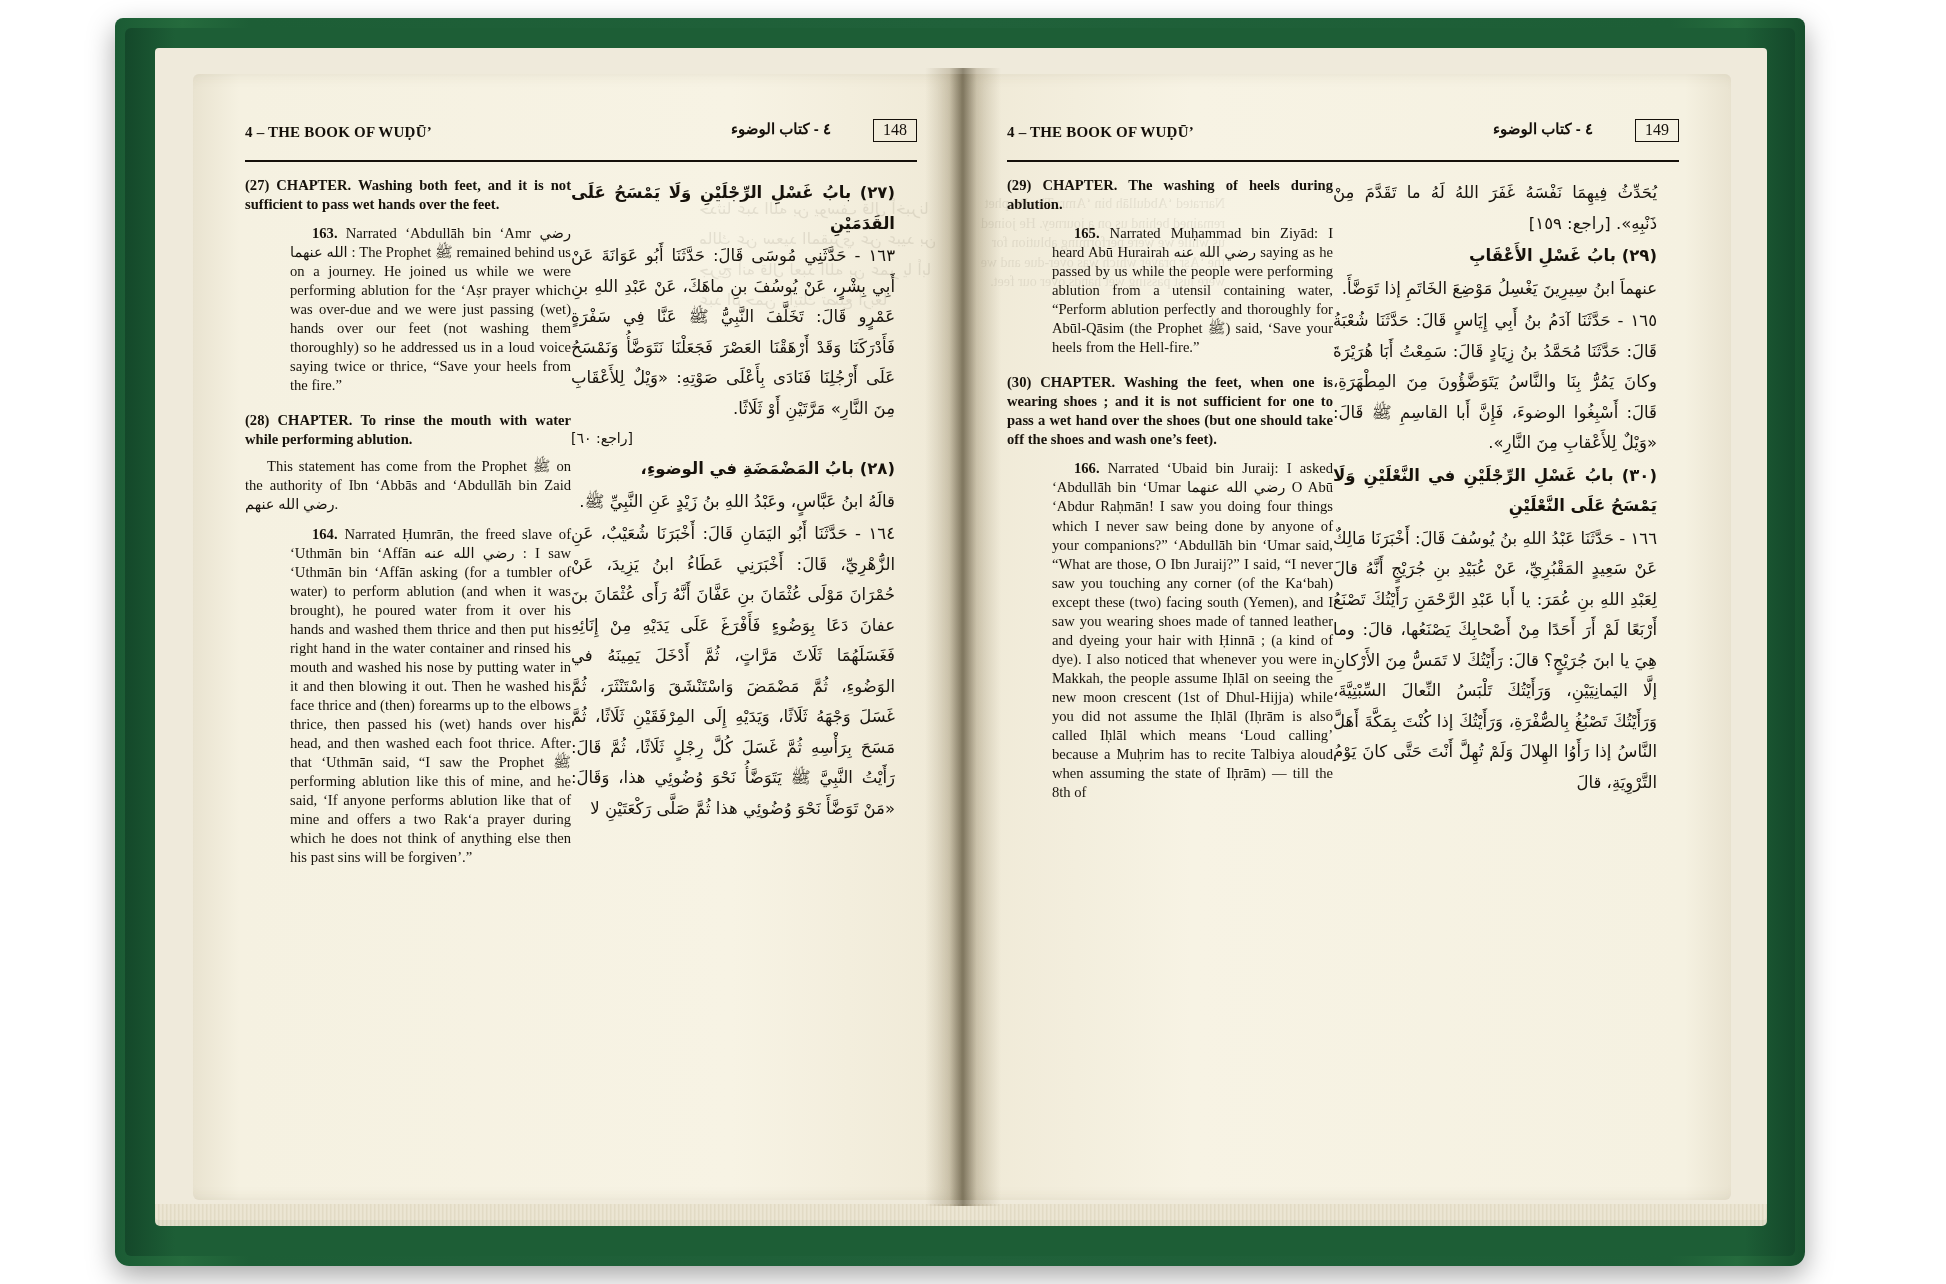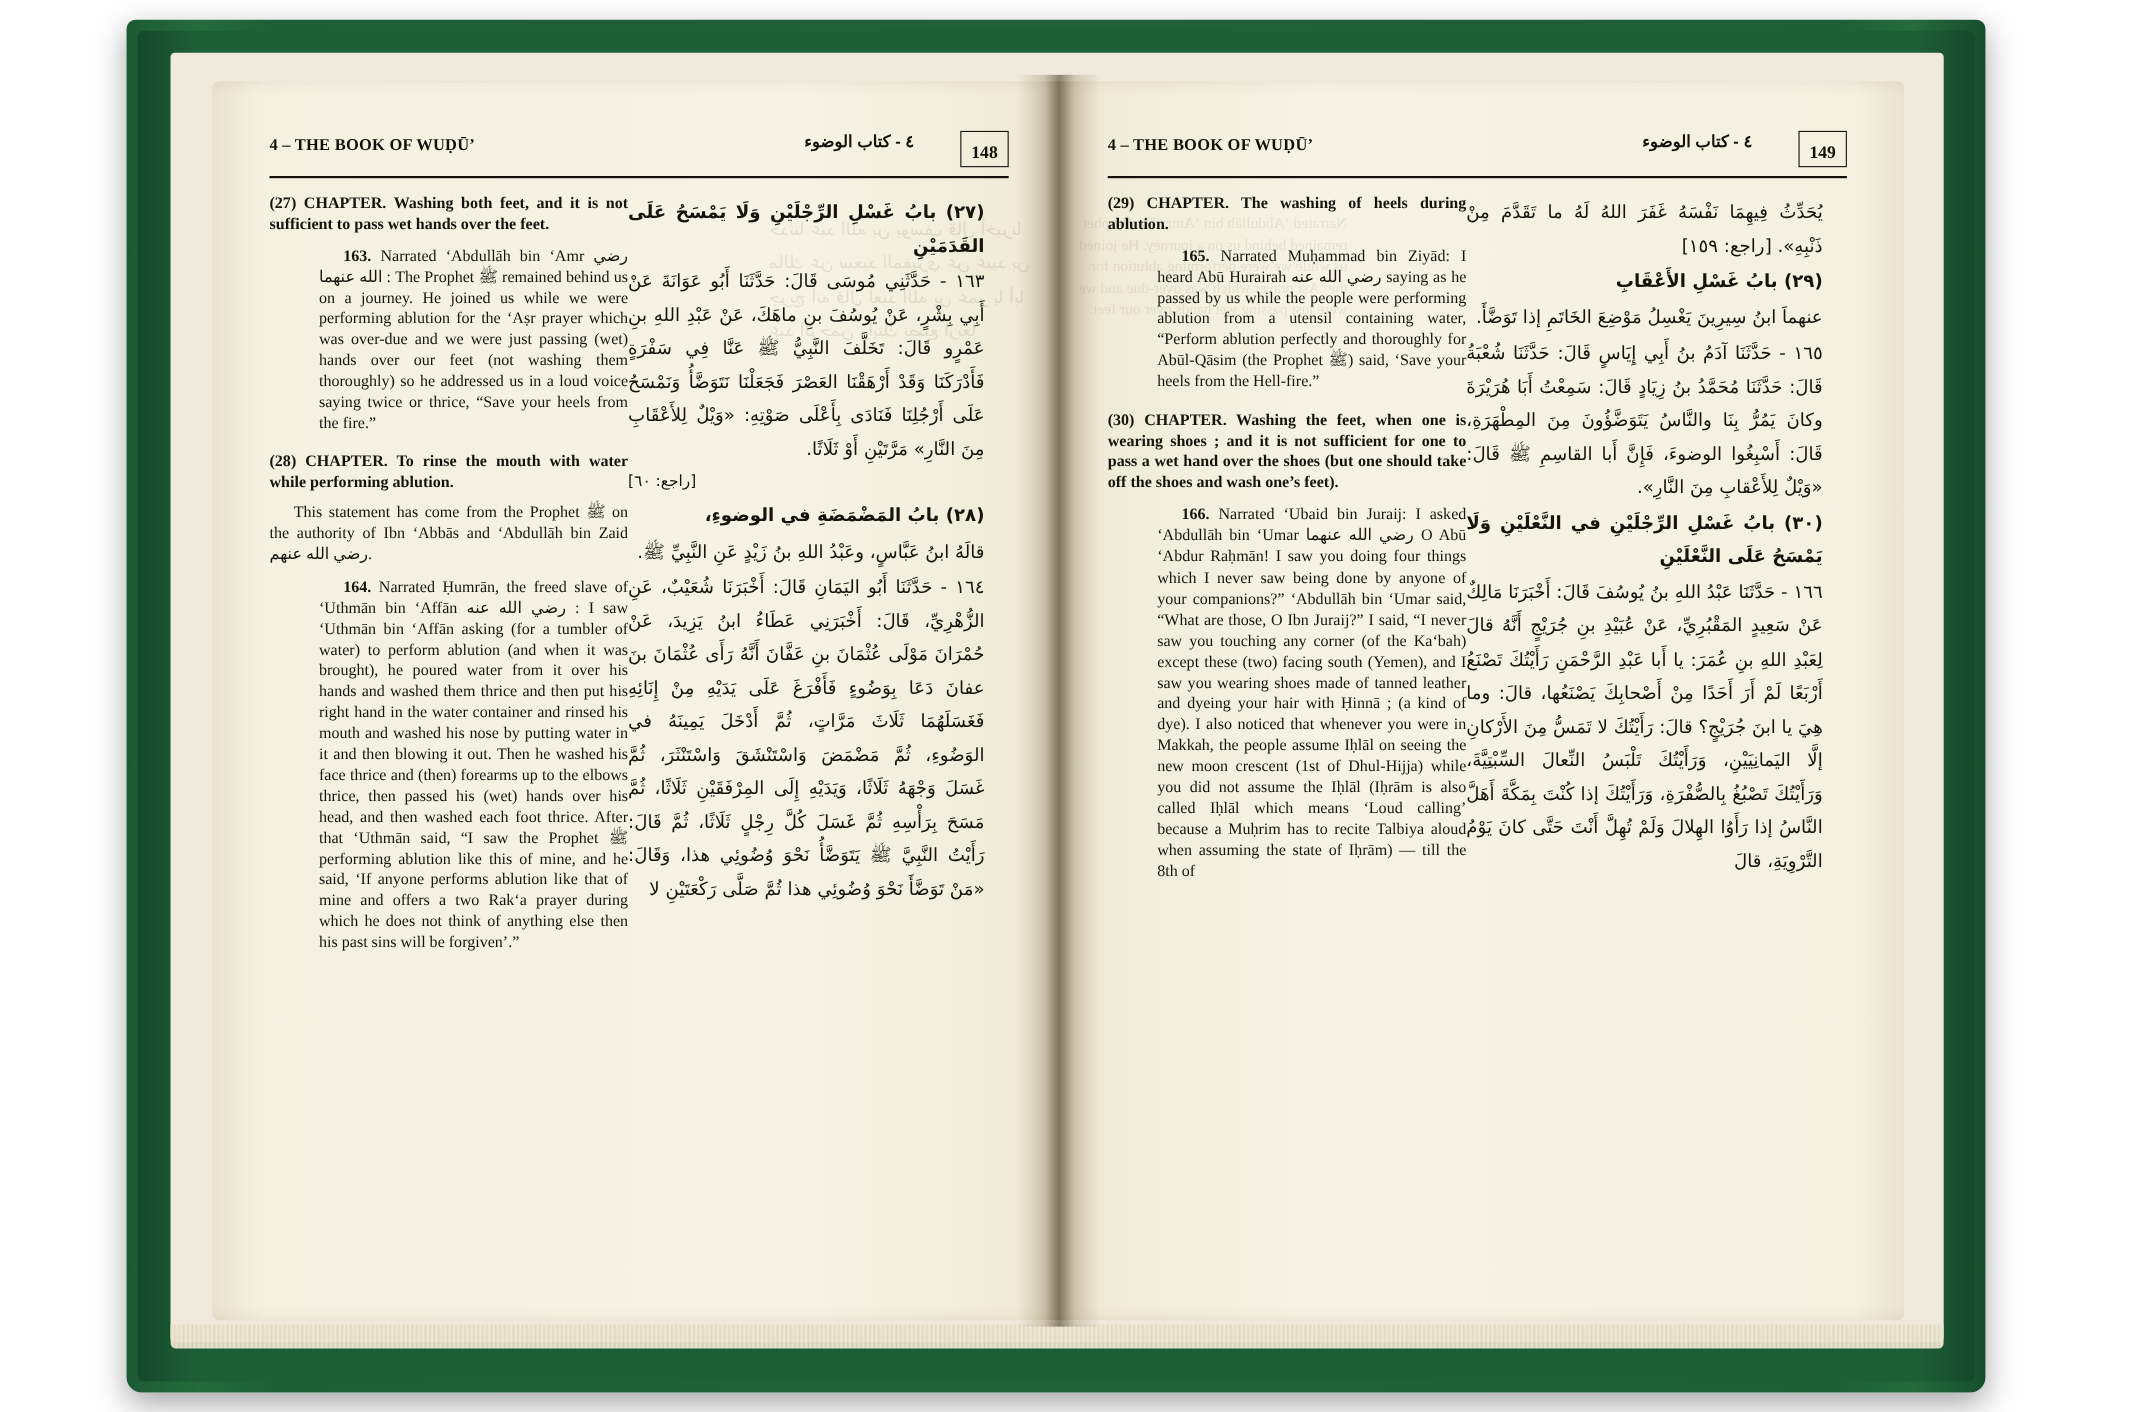--- a/index.html
+++ b/index.html
@@ -123,23 +123,23 @@
     top: 0px;
     font-family: Liberation Sans, sans-serif;
     font-size: 15px;
     direction: rtl;
     font-weight: bold;
   }
   .pgnum {
     position: absolute;
     top: -1px;
     border: 1.6px solid #15100a;
-    padding: 12px 9px 3px 9px;
+    padding: 2px 9px 3px 9px;
     font-size: 16px;
-    font-weight: bold;
+    font-weight: normal;
     line-height: 1;
   }
   .page.left .hdr-en { left: 0; }
   .page.left .hdr-ar { right: 86px; }
   .page.left .pgnum { right: 0; }
   .page.right .hdr-en { left: 0; }
   .page.right .hdr-ar { right: 86px; }
   .page.right .pgnum { right: 0; }
 
   .rule {

